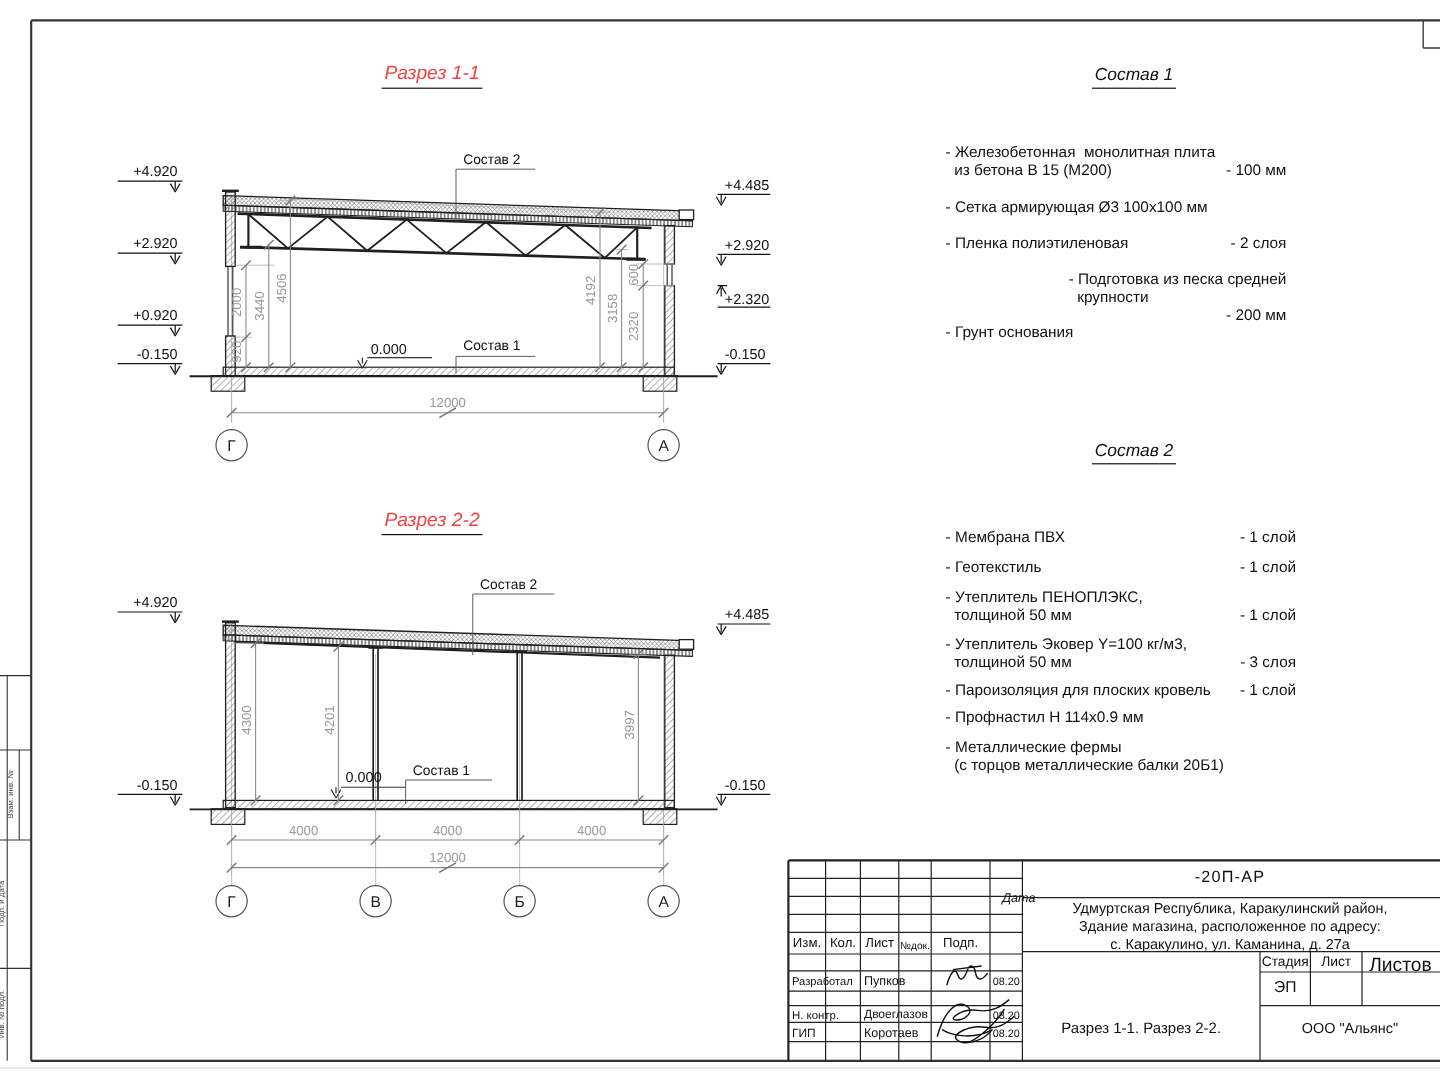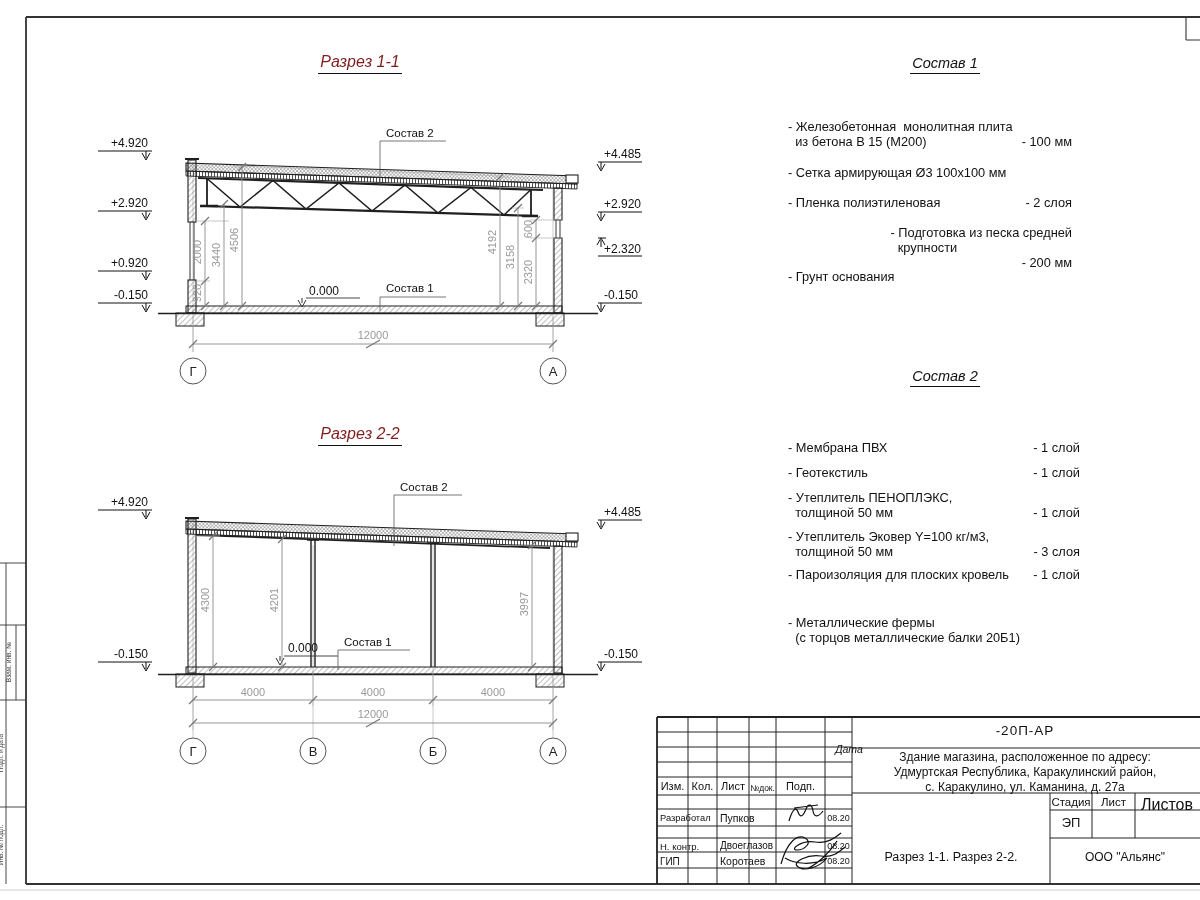--- a/index.html
+++ b/index.html
@@ -1,21 +1,21 @@
 <!DOCTYPE html>
 <html><head>
 <meta charset="utf-8">
 <style>
   html,body{margin:0;padding:0;background:#fff;}
   body{width:1200px;height:900px;overflow:hidden;position:relative;
        font-family:"Liberation Sans",sans-serif;color:#111;}
   #page{position:absolute;inset:0;width:1200px;height:900px;}
   svg{position:absolute;left:0;top:0;font-family:"Liberation Sans",sans-serif;}
   .abs{position:absolute;}
-  .sec-title{font-style:italic;font-size:16px;color:#7f1d1d;text-align:center;}
+  .sec-title{font-style:italic;font-size:16px;color:#ef4444;text-align:center;}
   .sec-title span{display:inline-block;border-bottom:1.2px solid #111;padding:0 2px 2px 2px;}
   .list-title{font-style:italic;font-size:14.5px;text-align:center;}
   .list-title span{display:inline-block;border-bottom:1.2px solid #111;padding:0 2px 2px 2px;}
   .mat-row{position:absolute;left:0;display:flex;align-items:flex-end;width:100%;justify-content:flex-end;}
   .mat-name{white-space:pre-wrap;font-size:12.8px;line-height:15px;flex:1;}
   .mat-val{font-size:12.8px;line-height:15px;white-space:nowrap;margin-left:6px;}
   .tb-text{position:absolute;color:#111;}
   .ctr{text-align:center;}
   
   .dim{font-size:11px;fill:#9a9a9a;}
@@ -327,32 +327,36 @@
       </div>
   <div class="mat-row" style="top:169px;">
         <span class="mat-name">- Утеплитель Эковер Y=100 кг/м3,
   толщиной 50 мм</span>
         <span class="mat-val">- 3 слоя</span>
       </div>
   <div class="mat-row" style="top:207px;">
         <span class="mat-name">- Пароизоляция для плоских кровель</span>
         <span class="mat-val">- 1 слой</span>
       </div>
+  <div class="mat-row" style="top:230px;">
+        <span class="mat-name">- Профнастил Н 114х0.9 мм</span>
+        <span class="mat-val"></span>
+      </div>
   <div class="mat-row" style="top:255px;">
         <span class="mat-name">- Металлические фермы
   (с торцов металлические балки 20Б1)</span>
         <span class="mat-val"></span>
       </div>
 </div>
 
 <div>
   <div class="tb-text ctr" style="left:860px;top:723px;width:330px;font-size:13.5px;letter-spacing:1px;">-20П-АР</div>
   <div class="tb-text ctr" style="left:858px;top:750px;width:334px;font-size:12px;line-height:14.8px;">
+    <div>Удмуртская Республика, Каракулинский район,</div>
     <div>Здание магазина, расположенное по адресу:</div>
-    <div>Удмуртская Республика, Каракулинский район,</div>
     <div>с. Каракулино, ул. Каманина, д. 27а</div>
   </div>
   <div class="tb-text ctr" style="left:657px;top:780px;width:31px;font-size:11px;">Изм.</div>
   <div class="tb-text ctr" style="left:688px;top:780px;width:29px;font-size:11px;">Кол.</div>
   <div class="tb-text ctr" style="left:717px;top:780px;width:32px;font-size:11px;">Лист</div>
   <div class="tb-text ctr" style="left:749px;top:783px;width:27px;font-size:8.5px;">№док.</div>
   <div class="tb-text ctr" style="left:776px;top:780px;width:49px;font-size:11px;">Подп.</div>
   <div class="tb-text ctr" style="left:825px;top:743px;width:48px;font-size:10.5px;font-style:italic;">Дата</div>
 
   <div class="tb-text" style="left:660px;top:813px;font-size:9.3px;">Разработал</div>

